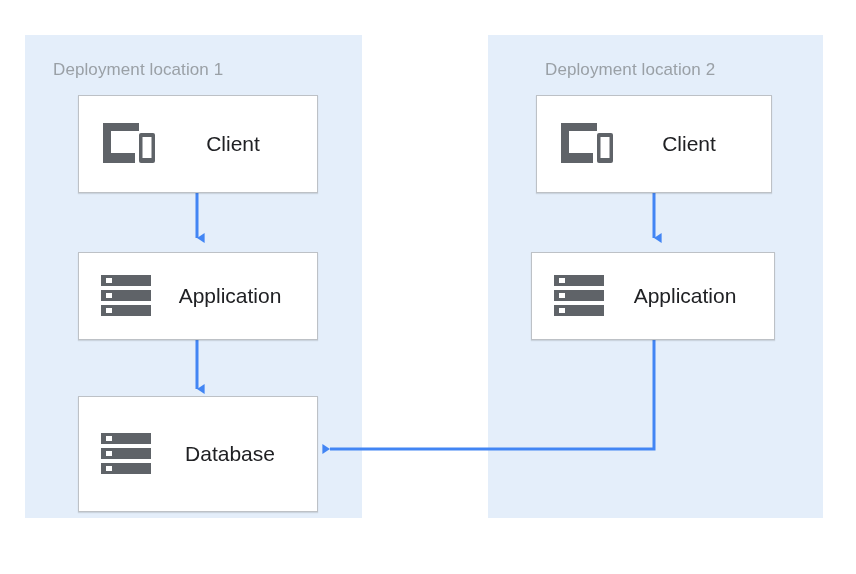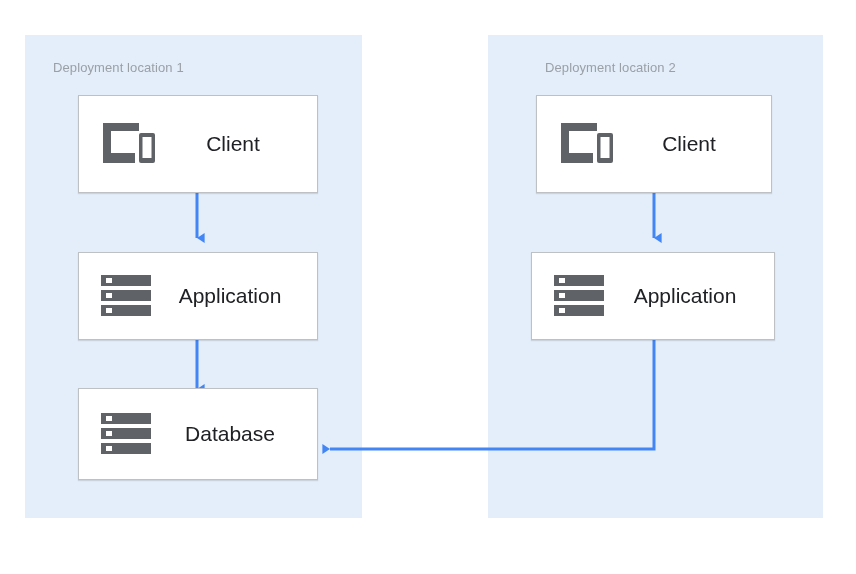--- a/index.html
+++ b/index.html
@@ -17,21 +17,21 @@
     background: #ffffff;
     overflow: hidden;
   }
   .zone {
     position: absolute;
     background: #e4eefa;
   }
   .zone-label {
     position: absolute;
     color: #9aa0a6;
-    font-size: 13px;
+    font-size: 17px;
     font-family: "Liberation Sans", sans-serif;
     white-space: nowrap;
     letter-spacing: 0.1px;
   }
   .node {
     position: absolute;
     background: #ffffff;
     border: 1px solid #bdc1c6;
     box-sizing: border-box;
     display: flex;
@@ -115,21 +115,21 @@
       <rect x="0" y="2" width="50" height="11" fill="#5f6368"></rect>
       <rect x="0" y="17" width="50" height="11" fill="#5f6368"></rect>
       <rect x="0" y="32" width="50" height="11" fill="#5f6368"></rect>
       <rect x="5" y="5" width="6" height="5" fill="#ffffff"></rect>
       <rect x="5" y="20" width="6" height="5" fill="#ffffff"></rect>
       <rect x="5" y="35" width="6" height="5" fill="#ffffff"></rect>
     </svg>
     <div class="node-label">Application</div>
   </div>
 
-  <div class="node" style="left:78px; top:388px; width:240px; height:92px;">
+  <div class="node" style="left:78px; top:396px; width:240px; height:116px;">
     <svg class="node-icon" width="50" height="46" viewBox="0 0 50 46" xmlns="http://www.w3.org/2000/svg">
       <rect x="0" y="2" width="50" height="11" fill="#5f6368"></rect>
       <rect x="0" y="17" width="50" height="11" fill="#5f6368"></rect>
       <rect x="0" y="32" width="50" height="11" fill="#5f6368"></rect>
       <rect x="5" y="5" width="6" height="5" fill="#ffffff"></rect>
       <rect x="5" y="20" width="6" height="5" fill="#ffffff"></rect>
       <rect x="5" y="35" width="6" height="5" fill="#ffffff"></rect>
     </svg>
     <div class="node-label">Database</div>
   </div>

